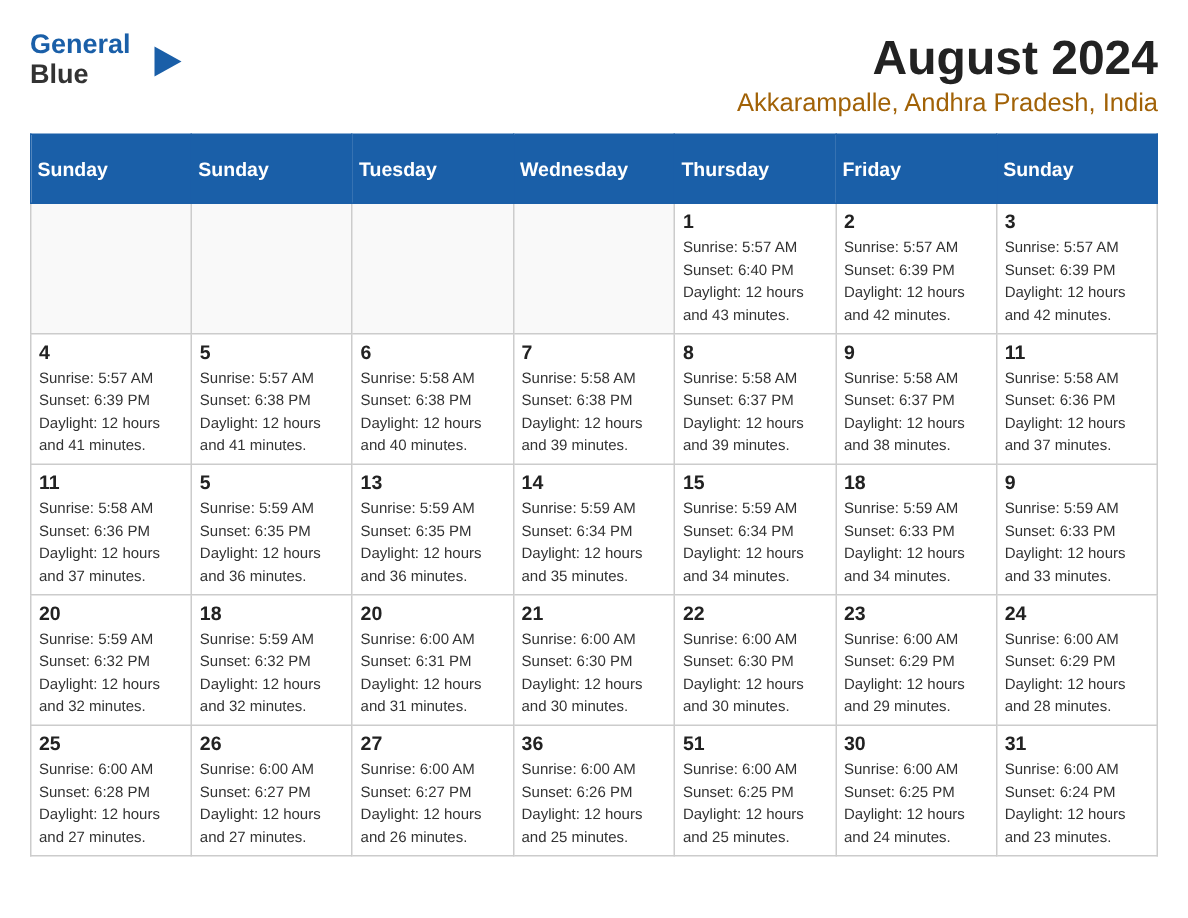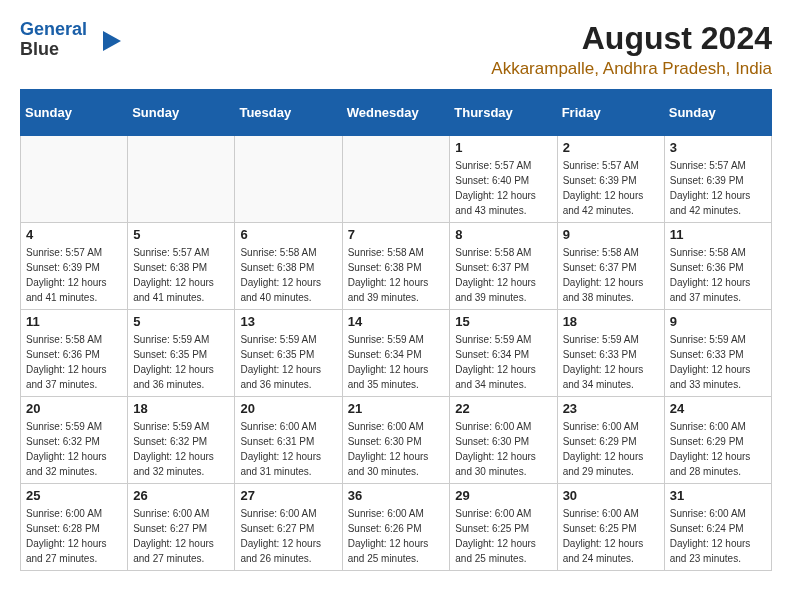--- a/index.html
+++ b/index.html
@@ -321,21 +321,21 @@
 and 26 minutes.</div>
         </td>
         <td>
           <div class="day-num">36</div>
           <div class="day-info" style="white-space: pre-line;">Sunrise: 6:00 AM
 Sunset: 6:26 PM
 Daylight: 12 hours
 and 25 minutes.</div>
         </td>
         <td>
-          <div class="day-num">29</div>
+          <div class="day-num">51</div>
           <div class="day-info" style="white-space: pre-line;">Sunrise: 6:00 AM
 Sunset: 6:25 PM
 Daylight: 12 hours
 and 25 minutes.</div>
         </td>
         <td>
           <div class="day-num">30</div>
           <div class="day-info" style="white-space: pre-line;">Sunrise: 6:00 AM
 Sunset: 6:25 PM
 Daylight: 12 hours

